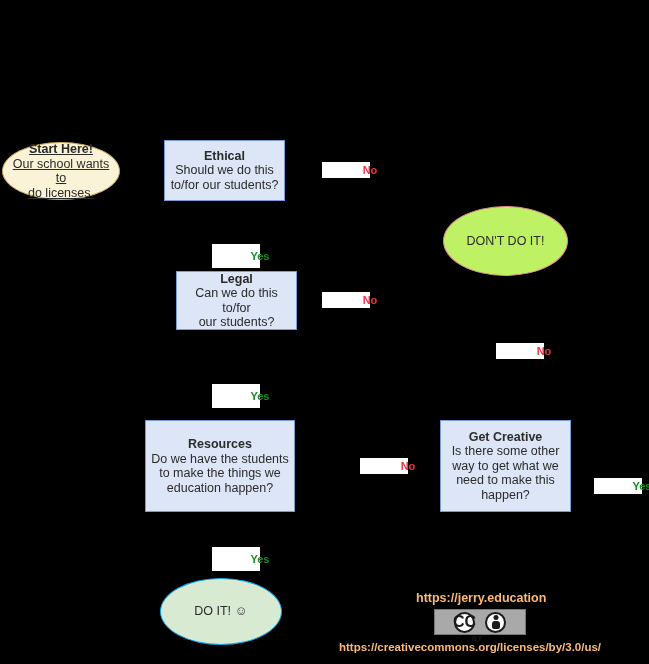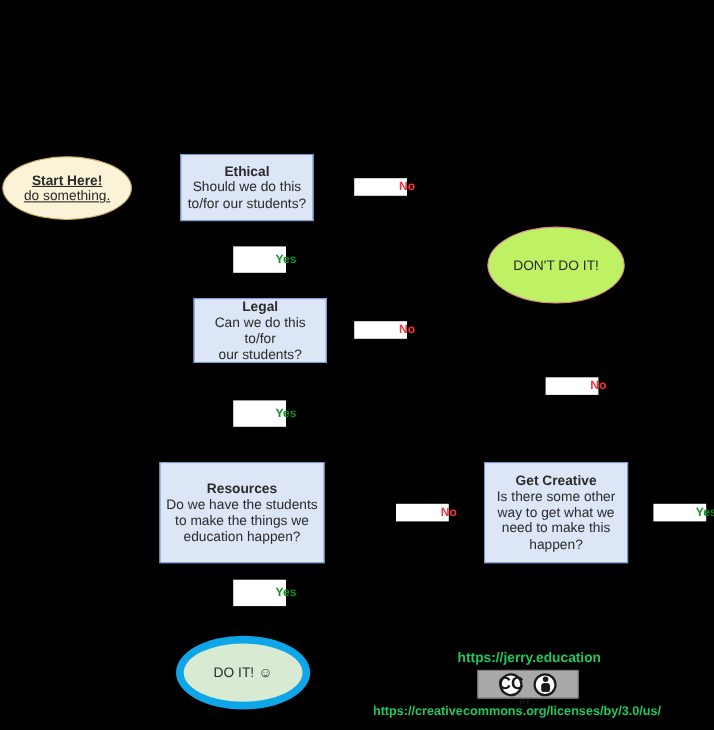--- a/index.html
+++ b/index.html
@@ -51,21 +51,21 @@
     background: #faf3d8;
     border: 1px solid #c9a95a;
     text-decoration: underline;
   }
   .ellipse-stop {
     background: #bef264;
     border: 1px solid #e08e8e;
   }
   .ellipse-go {
     background: #d9ead3;
-    border: 7px solid #0ea5e9;
+    border: 1px solid #0ea5e9;
   }
 
   
   .conn {
     position: absolute;
     background: #000000;
   }
   .conn-h { height: 1px; }
   .conn-v { width: 1px; }
 
@@ -75,27 +75,27 @@
     background: #ffffff;
     font-size: 11px;
     font-weight: bold;
     line-height: 1;
     display: flex;
     align-items: center;
     justify-content: center;
     box-sizing: border-box;
     padding-left: 48px;
   }
-  .label-yes { color: #119022; }
+  .label-yes { color: #119022; margin-top: 20px; }
   .label-no  { color: #f4333a; }
 
   
   .link {
     position: absolute;
-    color: #22c55e;
+    color: #fdba74;
     font-weight: bold;
     text-decoration: none;
     white-space: nowrap;
     text-align: center;
   }
   .link-top { font-size: 12.5px; }
   .link-bottom { font-size: 11.5px; }
 
   .cc-badge {
     position: absolute;
@@ -170,21 +170,22 @@
   <div class="conn conn-v" style="left:220px; top:330px; height:90px;"></div>
   <div class="conn conn-h" style="left:281px; top:300px; width:224px;"></div>
   <div class="conn conn-v" style="left:505px; top:276px; height:24px;"></div>
   <div class="conn conn-h" style="left:295px; top:466px; width:145px;"></div>
   <div class="conn conn-v" style="left:220px; top:512px; height:66px;"></div>
   <div class="conn conn-h" style="left:571px; top:466px; width:48px;"></div>
   <div class="conn conn-v" style="left:505px; top:352px; height:68px;"></div>
 
   <div class="node ellipse ellipse-start" style="left:2px; top:142px; width:118px; height:58px;">
     <div class="title">Start Here!</div>
-    <div class="body">do something.</div>
+    <div class="body">Our school wants to</div>
+    <div class="body">do licenses.</div>
   </div>
 
   <div class="node rect" style="left:164px; top:140px; width:121px; height:61px;">
     <div class="title">Ethical</div>
     <div class="body">Should we do this</div>
     <div class="body">to/for  our students?</div>
   </div>
 
   <div class="node rect" style="left:176px; top:271px; width:121px; height:59px;">
     <div class="title">Legal</div>

